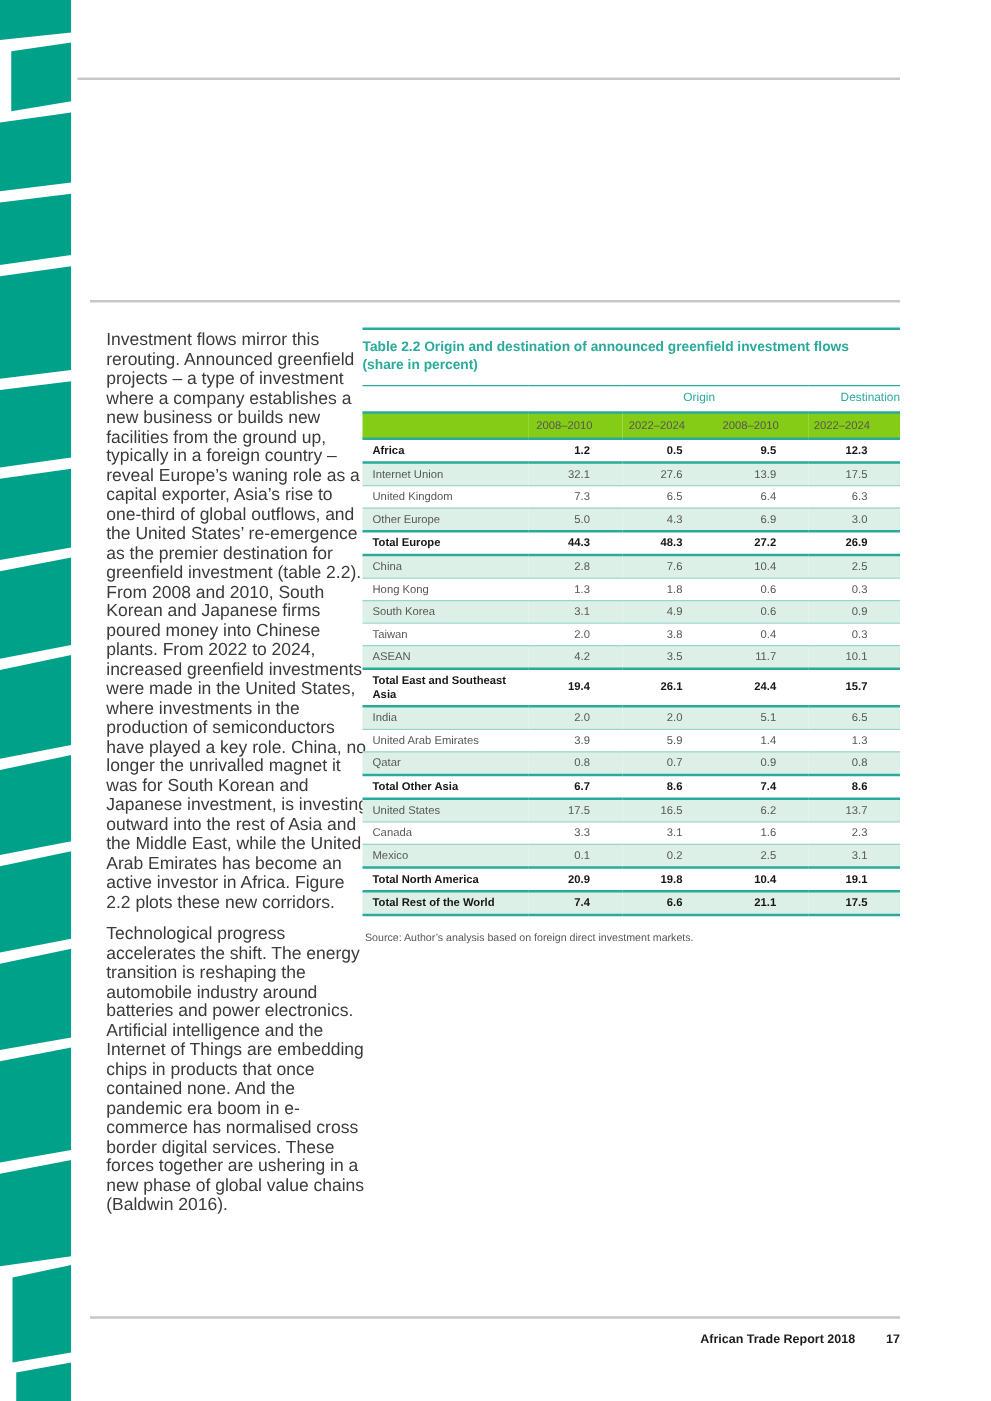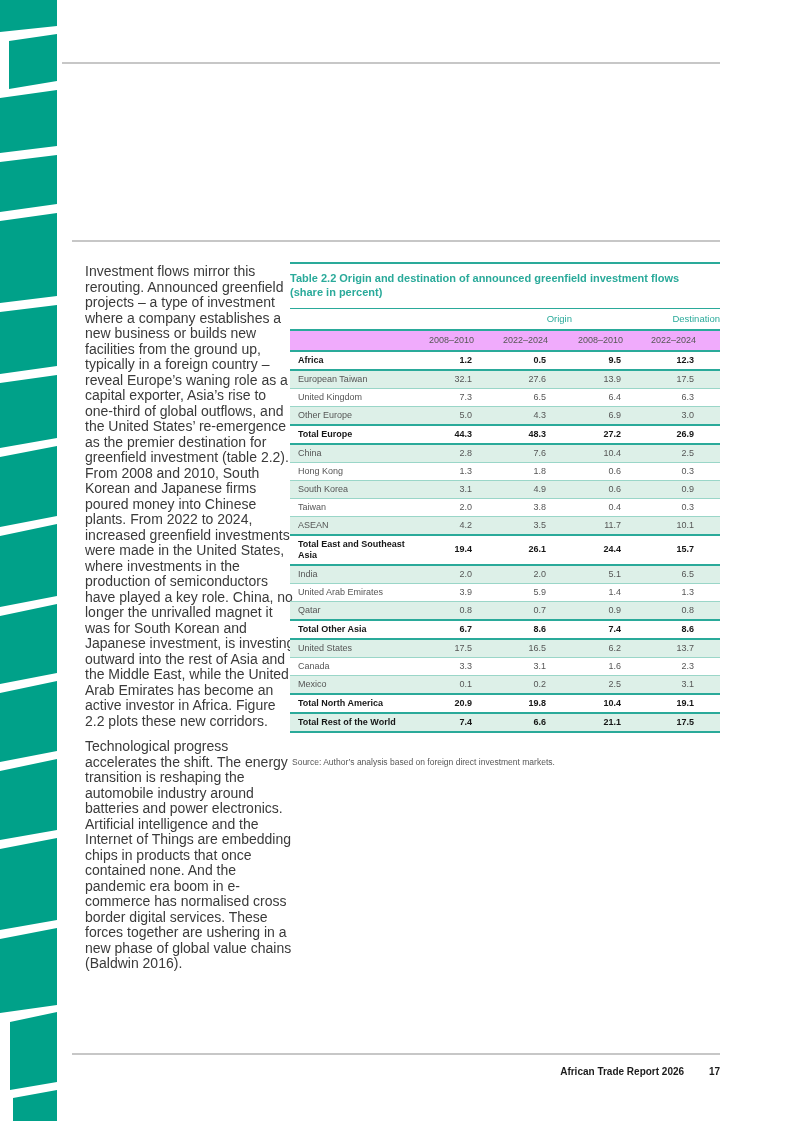--- a/index.html
+++ b/index.html
@@ -42,33 +42,33 @@
   .tbl td.lbl { text-align: left; padding-left: 8px; padding-right: 4px; }
   .tbl td.num { text-align: right; padding-right: 26px; }
 
   .tbl thead tr.group td {
     border-top: 1.5px solid #2aaa9a;
     border-bottom: 2px solid #2aaa9a;
     color: #2aaa9a; text-align: right;
     font-size: 9.5px; padding: 4px 0 5px 0;
   }
   .tbl thead tr.years td {
-    background: #f0abfc;
+    background: #84cc16;
     border-bottom: 2px solid #2aaa9a;
     text-align: right; padding: 4px 24px 4px 0;
     color: #565656;
   }
   .tbl tbody td { border-top: 1px solid #9ad6c8; }
   .tbl tbody tr:nth-child(even) td { background: #ddf0e8; }
   .tbl tbody tr.total td {
     border-top: 2px solid #2aaa9a;
     border-bottom: 2px solid #2aaa9a;
     font-weight: bold; color: #161616; margin-top: 36px;
   }
-  .tbl-source { margin-top: 24px; font-size: 8.5px; color: #575757; padding-left: 2px; }
+  .tbl-source { margin-top: 12px; font-size: 8.5px; color: #575757; padding-left: 2px; }
 
   .footer {
     position: absolute; left: 72px; width: 648px; top: 1066px;
     text-align: right; font-size: 10px; font-weight: bold; color: #1c1c1c;
   }
   .footer .page-num { margin-left: 22px; }
 </style>
 </head>
 <body>
 
@@ -132,21 +132,21 @@
     </thead>
     <tbody>
         <tr class="total">
           <td class="lbl">Africa</td>
           <td class="num">1.2</td>
           <td class="num">0.5</td>
           <td class="num">9.5</td>
           <td class="num">12.3</td>
         </tr>
         <tr>
-          <td class="lbl">European Taiwan</td>
+          <td class="lbl">Internet Union</td>
           <td class="num">32.1</td>
           <td class="num">27.6</td>
           <td class="num">13.9</td>
           <td class="num">17.5</td>
         </tr>
         <tr>
           <td class="lbl">United Kingdom</td>
           <td class="num">7.3</td>
           <td class="num">6.5</td>
           <td class="num">6.4</td>
@@ -272,15 +272,15 @@
           <td class="num">17.5</td>
         </tr>
       </tbody>
   </table>
 
   <div class="tbl-source">Source: Author’s analysis based on foreign direct investment markets.</div>
 </div>
 
 <div class="rule bottom"></div>
 <div class="footer">
-  <span>African Trade Report 2026</span>
+  <span>African Trade Report 2018</span>
   <span class="page-num">17</span>
 </div>
 
 </body></html>

